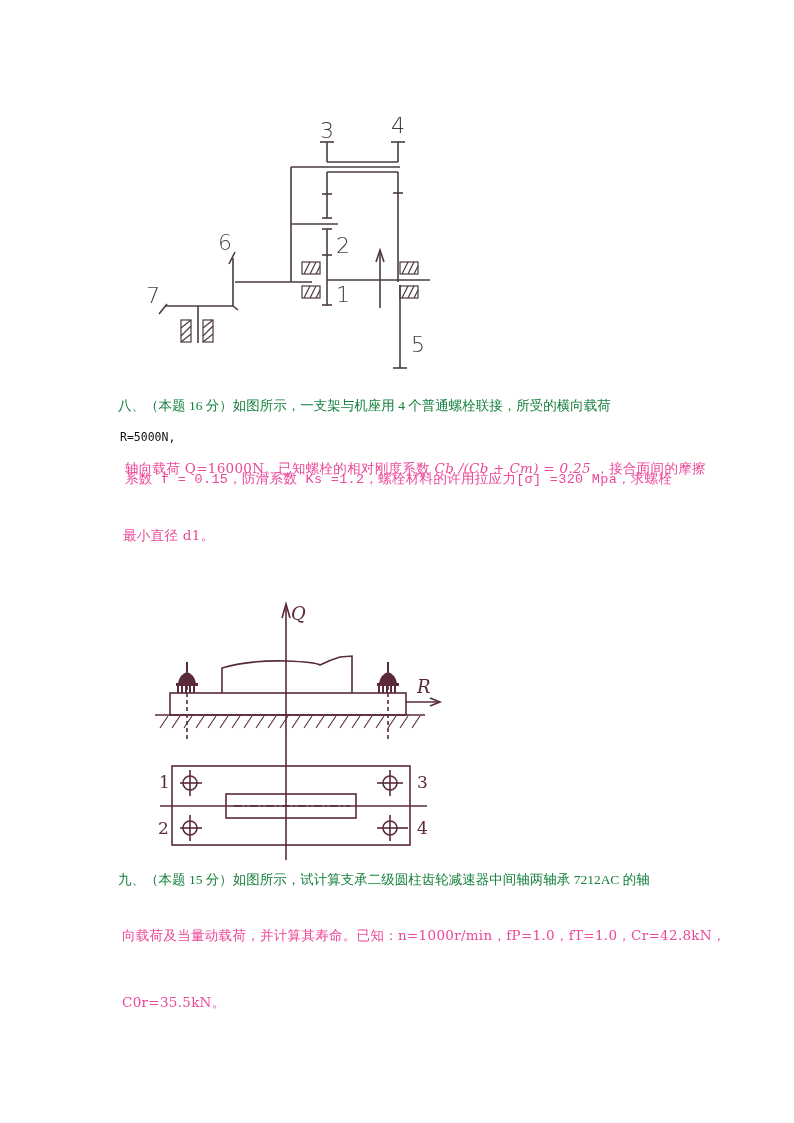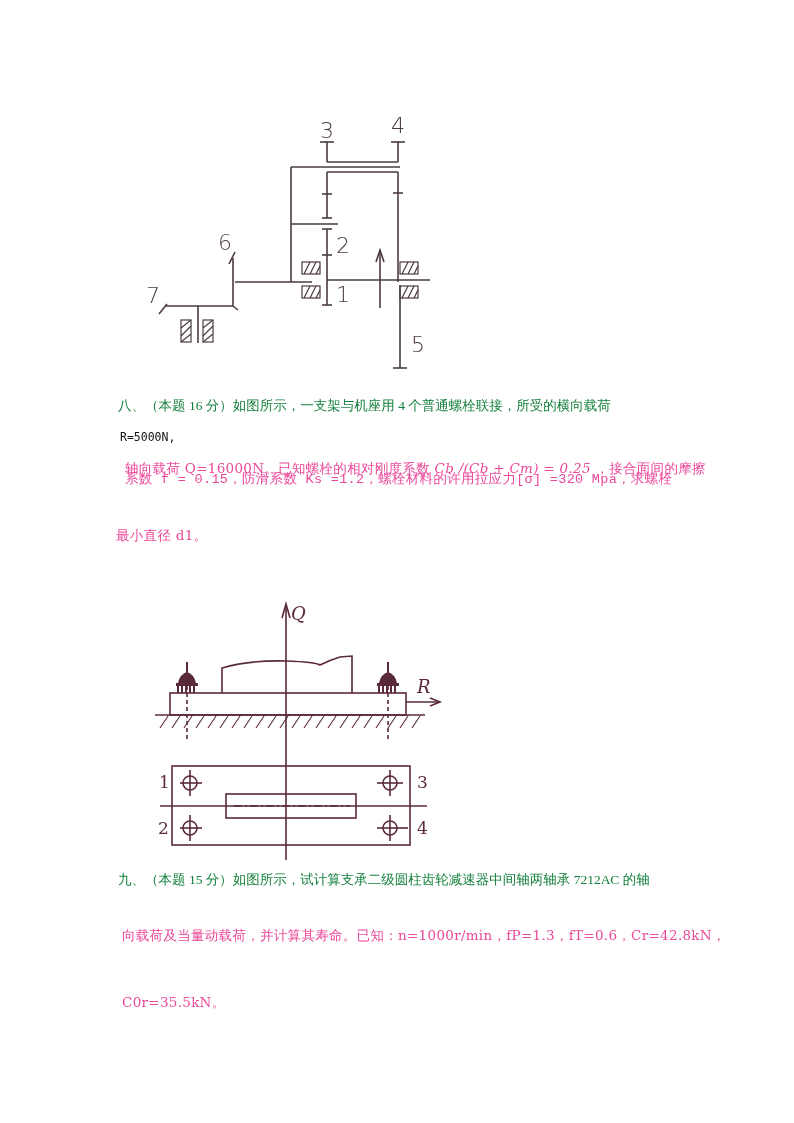--- a/index.html
+++ b/index.html
@@ -84,21 +84,21 @@
 </svg>
 
 <div class="text-line q-head" style="left:118px;top:397px;">八、（本题 16 分）如图所示，一支架与机座用 4 个普通螺栓联接，所受的横向载荷</div>
 <div class="text-line mono" style="left:120px;top:430px;">R=5000N,</div>
 <div class="text-line scan" style="left:125px;top:460px;">
   <span>轴向载荷 Q=16000N。已知螺栓的相对刚度系数</span>
   <i class="v">Cb /(Cb + Cm) = 0.25</i>
   <span>，接合面间的摩擦</span>
 </div>
 <div class="text-line scan" style="left:125px;top:470px;font-family:Liberation Mono, monospace;">系数 f = 0.15，防滑系数 Ks =1.2，螺栓材料的许用拉应力[σ] =320 Mpa，求螺栓</div>
-<div class="text-line scan" style="left:116px;top:527px;">最小直径 d1。</div>
+<div class="text-line scan" style="left:123px;top:527px;">最小直径 d1。</div>
 
 <svg class="fig" style="left:140px;top:590px;" width="310" height="275" viewBox="0 0 310 275">
   <g stroke="#5a2a3a" stroke-width="1.6" fill="none">
 
     <line x1="146" y1="14" x2="146" y2="270"></line>
     <polyline points="142,28 146,14 150,28"></polyline>
 
     <path d="M82 103 L82 78 Q110 70 146 71 Q175 72 180 75 Q190 70 200 67 L212 66 L212 103"></path>
 
     <rect x="30" y="103" width="236" height="22"></rect>
@@ -158,14 +158,14 @@
     <text x="19" y="198" font-size="17">1</text>
     <text x="18" y="244" font-size="17">2</text>
     <text x="277" y="198" font-size="17">3</text>
     <text x="277" y="244" font-size="17">4</text>
   </g>
 </svg>
 
 <div class="text-line q-head" style="left:118px;top:871px;">
   <span>九、（本题 15 分）如图所示，试计算支承二级圆柱齿轮减速器中间轴两轴承 7212AC 的轴</span>
 </div>
-<div class="text-line scan" style="left:122px;top:927px;">向载荷及当量动载荷，并计算其寿命。已知：n=1000r/min，fP=1.3，fT=0.6，Cr=42.8kN，</div>
+<div class="text-line scan" style="left:122px;top:927px;">向载荷及当量动载荷，并计算其寿命。已知：n=1000r/min，fP=1.0，fT=1.0，Cr=42.8kN，</div>
 <div class="text-line scan" style="left:122px;top:960px;margin-top:34px;">C0r=35.5kN。</div>
 
 </body></html>

